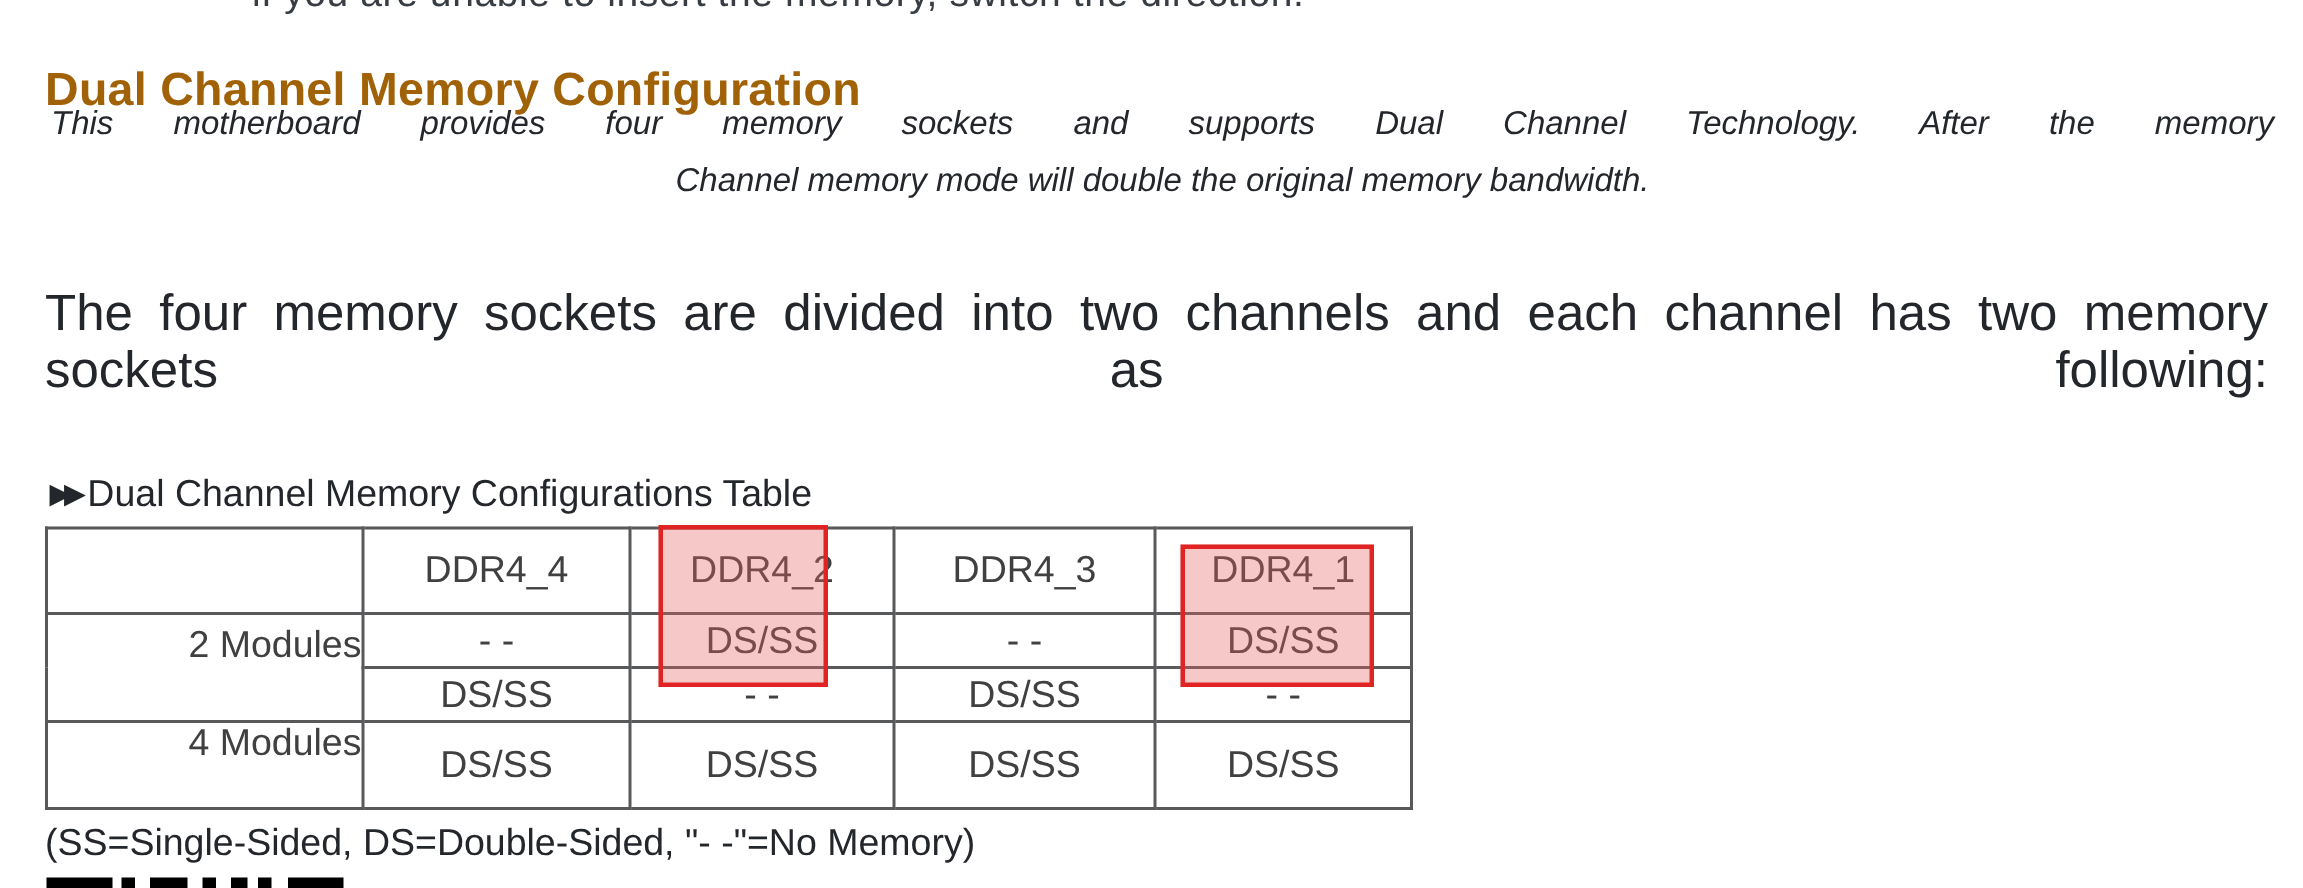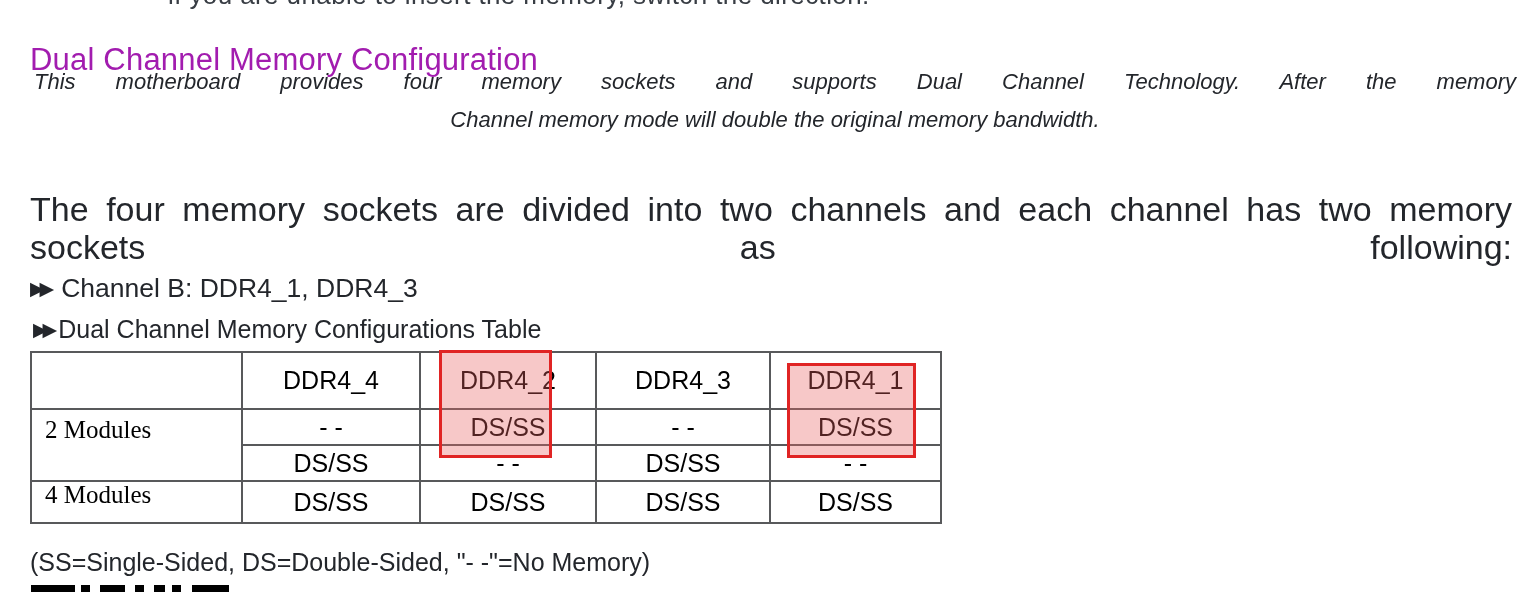--- a/index.html
+++ b/index.html
@@ -12,21 +12,21 @@
     color:#23262b;
   }
   .abs{position:absolute;}
   .clipped-top{
     left:168px;top:-20px;
     font-size:26px;letter-spacing:.4px;color:#383d44;
     white-space:nowrap;
   }
   .heading{
     left:30px;top:42px;
-    font-size:31px;font-weight:normal;color:#a21caf;
+    font-size:31px;font-weight:bold;color:#a16207;
     letter-spacing:.2px;white-space:nowrap;
   }
   .para{
     left:34px;top:63px;width:1482px;
     font-size:22px;line-height:38px;font-style:italic;
   }
   .para .jline{text-align:justify;text-align-last:justify;}
   .para .lline{text-align:center;}
   .sockets-line{
     left:30px;top:190px;width:1482px;
@@ -40,35 +40,35 @@
   .bullet-line.small{font-size:25px;}
   .tri{
     font-family:"DejaVu Sans",sans-serif;
     font-size:19px;letter-spacing:-5px;
     margin-right:12px;position:relative;top:-2px;color:#23262b;
   }
   table.mem{
     position:absolute;left:30px;top:351px;
     border-collapse:collapse;table-layout:fixed;
     width:910px;
-    font-size:25px;color:#000000;padding-left:12px;
+    font-size:25px;color:#404040;padding-left:12px;
   }
   table.mem td{
     border:2px solid #58595b;
     text-align:center;vertical-align:middle;
     padding:0;overflow:hidden;
   }
   table.mem td.lbl{
-    text-align:left;padding-left:13px;vertical-align:top;font-family:Liberation Serif, serif;
+    text-align:right;padding-left:13px;vertical-align:top;
   }
   table.mem td.lbl .lbl-inner{display:block;padding-top:7px;line-height:26px;}
   tr.r-hdr{height:57px;}
   tr.r-a{height:36px;}
   tr.r-b{height:36px;}
-  tr.r-c{height:42px;}
+  tr.r-c{height:58px;}
   .hl{
     position:absolute;box-sizing:border-box;
     border:3px solid #e02424;
     pointer-events:none;
   }
   .legend{
     left:30px;top:548px;
     font-size:25px;white-space:nowrap;color:#23262b;
   }
   .cutbar{position:absolute;top:585px;height:10px;background:#000;}
@@ -83,23 +83,20 @@
   <div class="abs heading">Dual Channel Memory Configuration</div>
 
   <div class="abs para">
     <div class="jline">This motherboard provides four memory sockets and supports Dual Channel Technology. After the memory</div>
     <div class="lline">Channel memory mode will double the original memory bandwidth.</div>
   </div>
 
   <div class="abs sockets-line">The four memory sockets are divided into two channels and each channel has two memory sockets as following:</div>
 
 
-  <div class="abs bullet-line" style="top:269px;">
-    <span class="tri">▶▶</span><span>Channel B: DDR4_1, DDR4_3</span>
-  </div>
 
   <div class="abs bullet-line small" style="top:310px;left:33px;">
     <span class="tri" style="margin-right:6px;">▶▶</span><span>Dual Channel Memory Configurations Table</span>
   </div>
 
   <table class="mem">
     <colgroup>
       <col style="width:211px">
         <col style="width:178px">
         <col style="width:176px">

